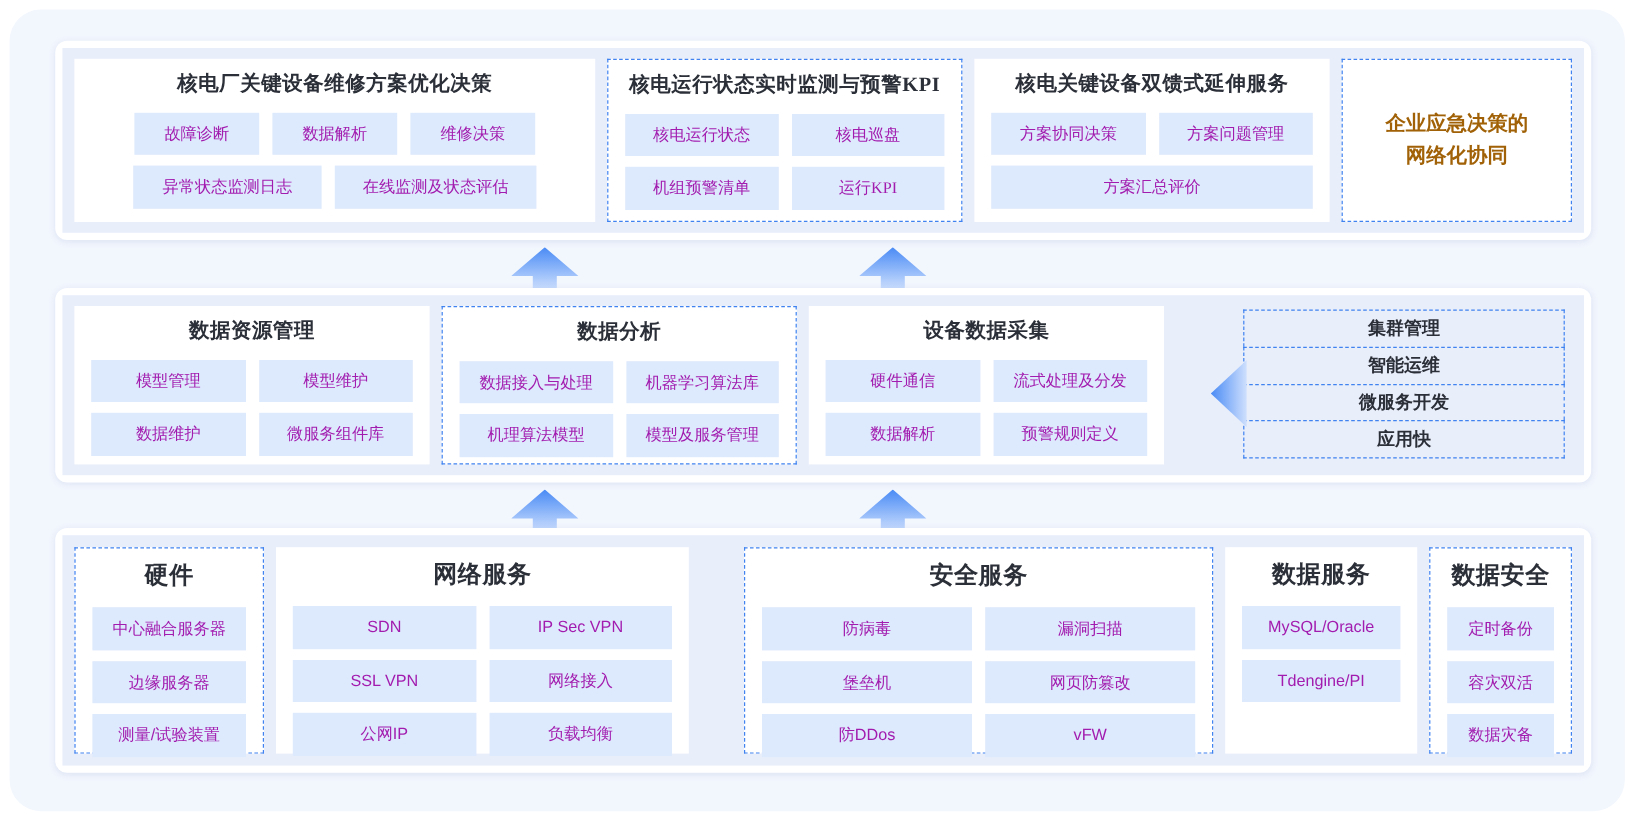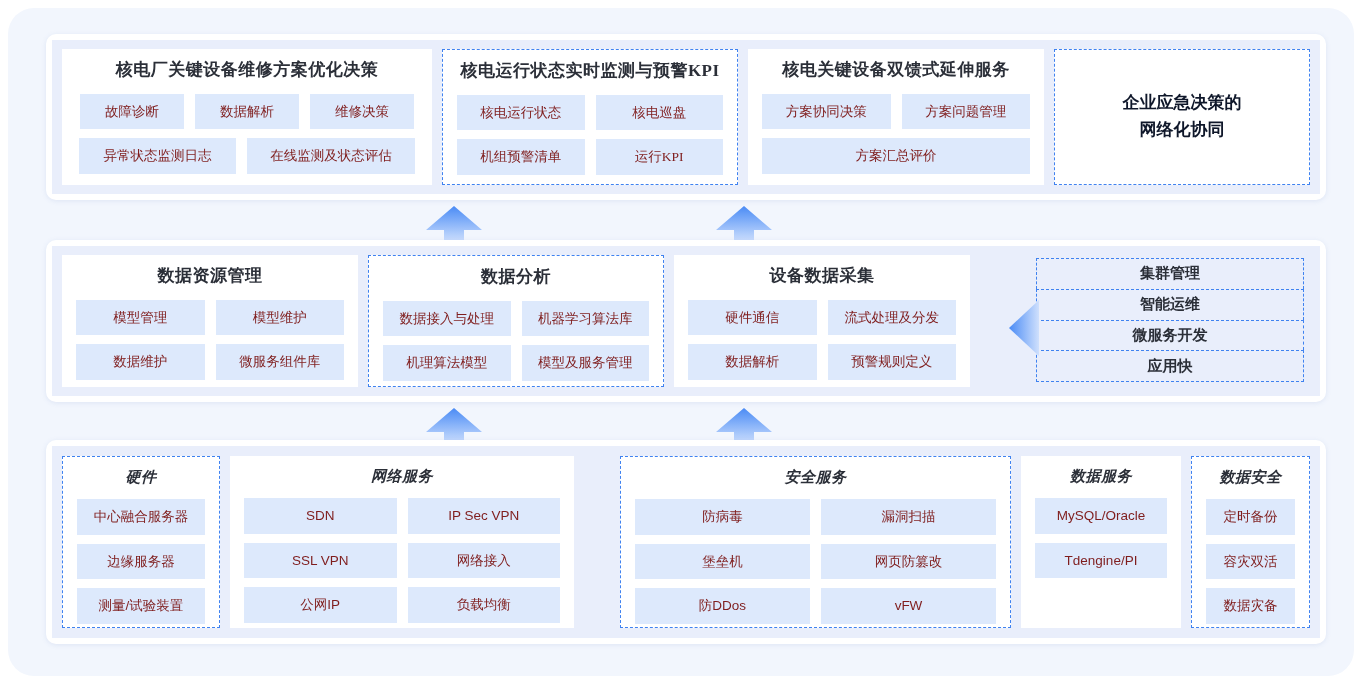--- a/index.html
+++ b/index.html
@@ -72,47 +72,47 @@
   .group-title {
     font-size: 17px;
     font-weight: bold;
     color: #2b2f38;
     letter-spacing: 0.5px;
     text-align: center;
     white-space: nowrap;
     margin-bottom: 12px;
     line-height: 1.35;
   }
-  .group-title.small { font-size: 15px; font-style: italic; }
+  .group-title.small { font-size: 20px; }
 
   .pill-grid {
     display: flex;
     flex-wrap: wrap;
     gap: 9px 11px;
     justify-content: center;
     width: 100%;
   }
   .pill {
     background: #dde9fc;
-    color: #7f1d1d;
+    color: #a21caf;
     font-size: 13.5px;
     line-height: 1;
     padding: 11px 6px;
     text-align: center;
     white-space: nowrap;
     box-sizing: border-box;
     flex: 0 0 auto;
   }
   .pill.half  { width: calc(50% - 5.5px); }
   .pill.full  { width: 100%; }
 
   .center-note {
     font-size: 17px;
     font-weight: bold;
-    color: #0f172a;
+    color: #a16207;
     text-align: center;
     line-height: 1.6;
     white-space: pre-line;
   }
 
   
   .stack-list {
     display: flex;
     flex-direction: column;
     box-sizing: border-box;
@@ -152,21 +152,21 @@
   .flex-g1 { flex: 1 1 0; }
 </style>
 </head>
 <body>
 
 <div id="canvas">
 
   <div class="row" id="row-top">
     <div class="row-inner">
 
-      <div class="group" style="width:370px;">
+      <div class="group" style="width:434px;">
         <div class="group-title">核电厂关键设备维修方案优化决策</div>
         <div class="pill-grid">
           <div class="pill" style="width:104px;">故障诊断</div>
           <div class="pill" style="width:104px;">数据解析</div>
           <div class="pill" style="width:104px;">维修决策</div>
           <div class="pill" style="width:157px;">异常状态监测日志</div>
           <div class="pill" style="width:168px;">在线监测及状态评估</div>
         </div>
       </div>
 

